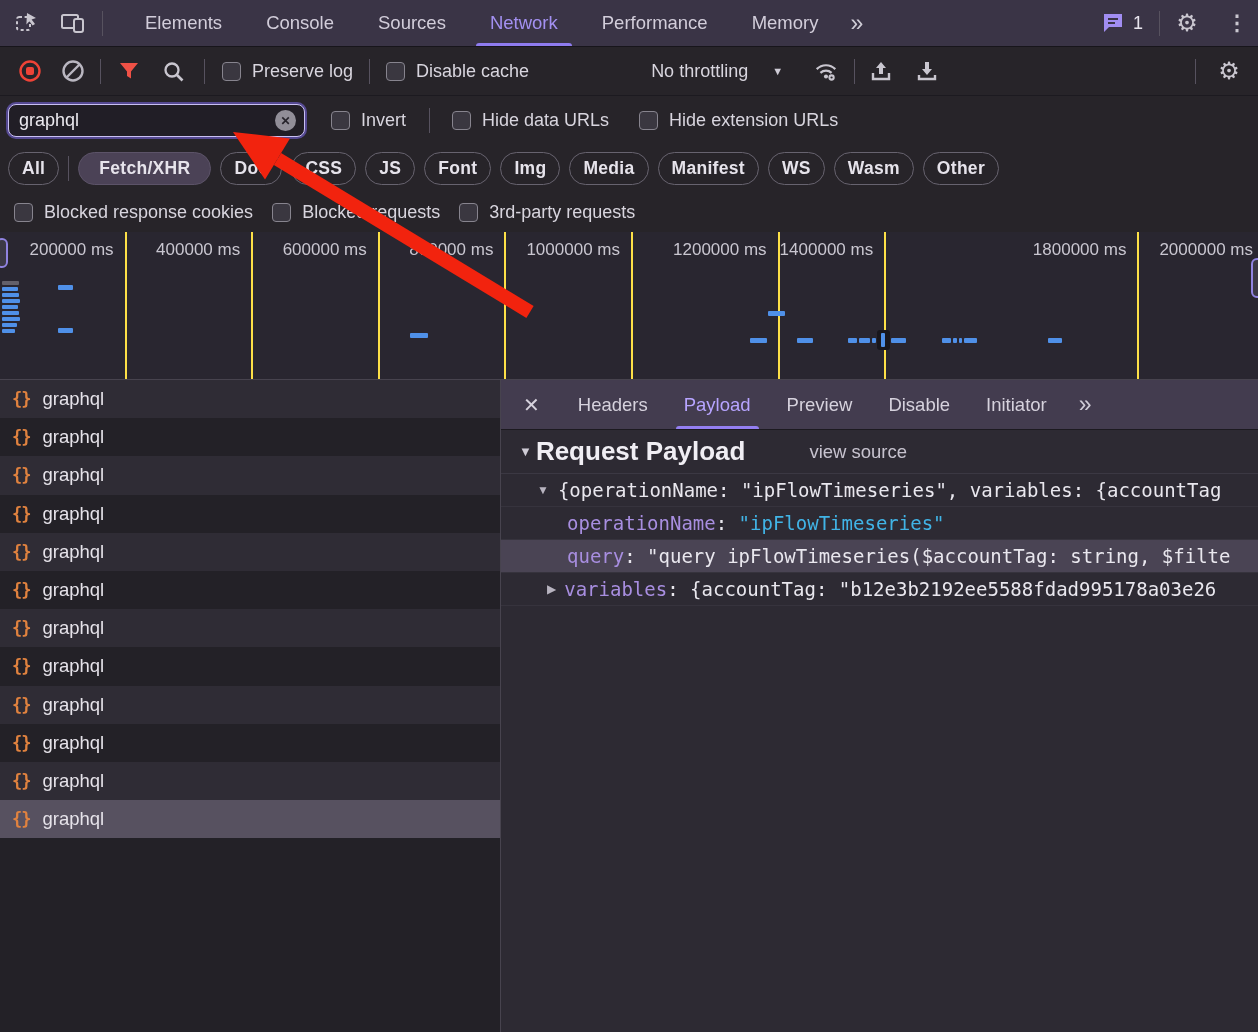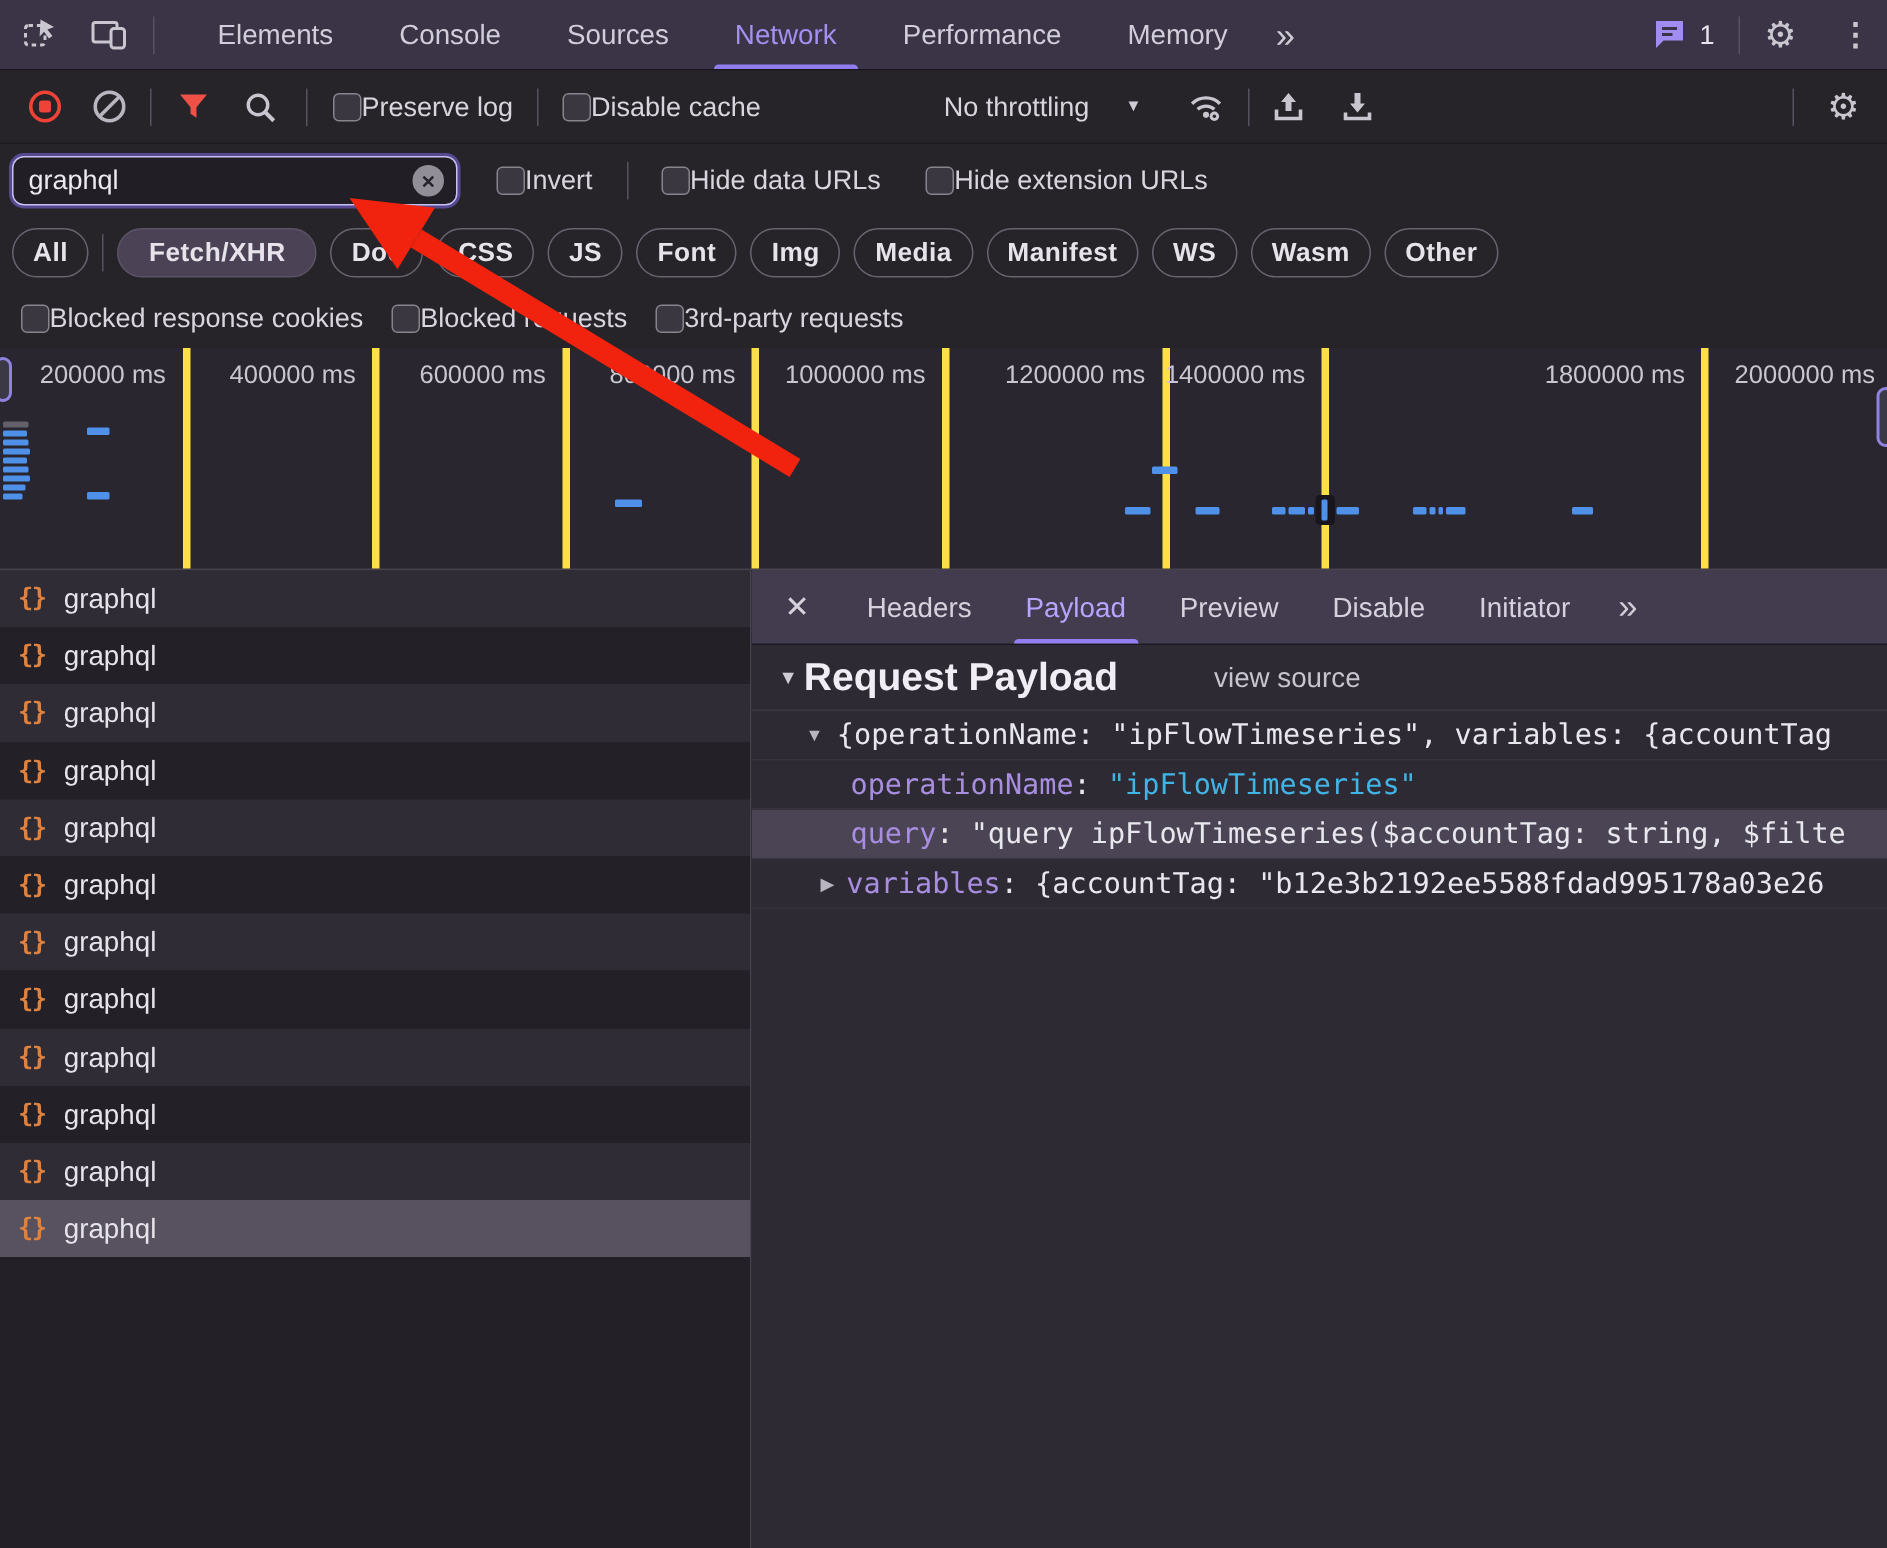--- a/index.html
+++ b/index.html
@@ -18,21 +18,21 @@
   .more-chevrons{font-size:23px;color:#cfccd6;padding:0 10px;letter-spacing:-2px;}
   .vdiv{width:1px;height:25px;background:#57525f;flex:0 0 1px;}
   .topbar-right{margin-left:auto;display:flex;align-items:center;gap:0;}
   .msg-group{display:flex;align-items:center;gap:8px;margin-right:16px;}
   .msg-count{font-size:18px;color:#e8e5ee;}
   .glyph{color:#c9c6cf;}
 
   
   .toolbar{left:0;top:47px;width:1258px;height:49px;background:#272429;display:flex;align-items:center;border-bottom:1px solid #1c1a20;box-sizing:border-box;}
   .icon-btn{display:flex;align-items:center;justify-content:center;width:26px;height:26px;}
-  .cb-group{display:flex;align-items:center;gap:0;}
+  .cb-group{display:flex;align-items:center;gap:11px;}
   .checkbox{width:19px;height:19px;border:1.5px solid #87848e;border-radius:4px;background:#3a3740;box-sizing:border-box;}
   .cb-label{font-size:18px;color:#d8d5de;white-space:nowrap;}
   .throttle{display:flex;align-items:center;gap:24px;}
   .throttle-label{font-size:18px;color:#d8d5de;}
   .dd-arrow{font-size:11px;color:#cfccd6;}
 
   
   .filterrow{left:0;top:96px;width:1258px;height:49px;display:flex;align-items:center;}
   .filter-input{margin-left:8px;width:297px;height:33px;background:#211e26;border:1.5px solid #c9c0f2;border-radius:8px;
       box-shadow:0 0 0 2px rgba(124,104,233,.55);box-sizing:border-box;display:flex;align-items:center;padding:0 8px 0 10px;}
@@ -43,21 +43,21 @@
   .chiprow{left:0;top:145px;width:1130px;height:47px;display:flex;align-items:center;gap:9px;padding-left:8px;box-sizing:border-box;}
   .chip{height:33px;display:flex;align-items:center;padding:0 13px;border:1.5px solid #67636f;border-radius:17px;
         font-size:17.5px;font-weight:600;color:#e6e3eb;white-space:nowrap;box-sizing:border-box;letter-spacing:.3px;}
   .chip.active{background:#4b4256;border-color:#5c5368;padding:0 20px;}
 
   
   .extrarow{left:0;top:192px;width:1258px;height:40px;display:flex;align-items:center;gap:19px;padding-left:14px;box-sizing:border-box;}
 
   
   .overview{left:0;top:232px;width:1258px;height:148px;background:#292630;border-bottom:1px solid #47434e;box-sizing:border-box;overflow:hidden;}
-  .ov-col{position:absolute;top:0;height:148px;border-right:5px solid #fde047;box-sizing:border-box;}
+  .ov-col{position:absolute;top:0;height:148px;border-right:2px solid #fde047;box-sizing:border-box;}
   .ov-tick{position:absolute;top:8px;right:11px;font-size:17px;color:#c9c6d0;white-space:nowrap;}
   .ov-bar{position:absolute;border-radius:1px;}
   .grip{position:absolute;border:2px solid #9083e0;background:#3c3946;border-radius:6px;box-sizing:border-box;}
 
   
   .main{left:0;top:380px;width:1258px;height:652px;display:flex;}
   .left-pane{width:501px;background:#232127;border-right:1px solid #47434e;box-sizing:border-box;display:flex;flex-direction:column;}
   .name-header{height:50px;background:#292631;border-bottom:1px solid #454250;display:flex;align-items:center;padding-left:11px;
                font-size:18px;color:#dad7e0;box-sizing:border-box;}
   .req-row{height:38.2px;display:flex;align-items:center;padding-left:12px;box-sizing:border-box;}

